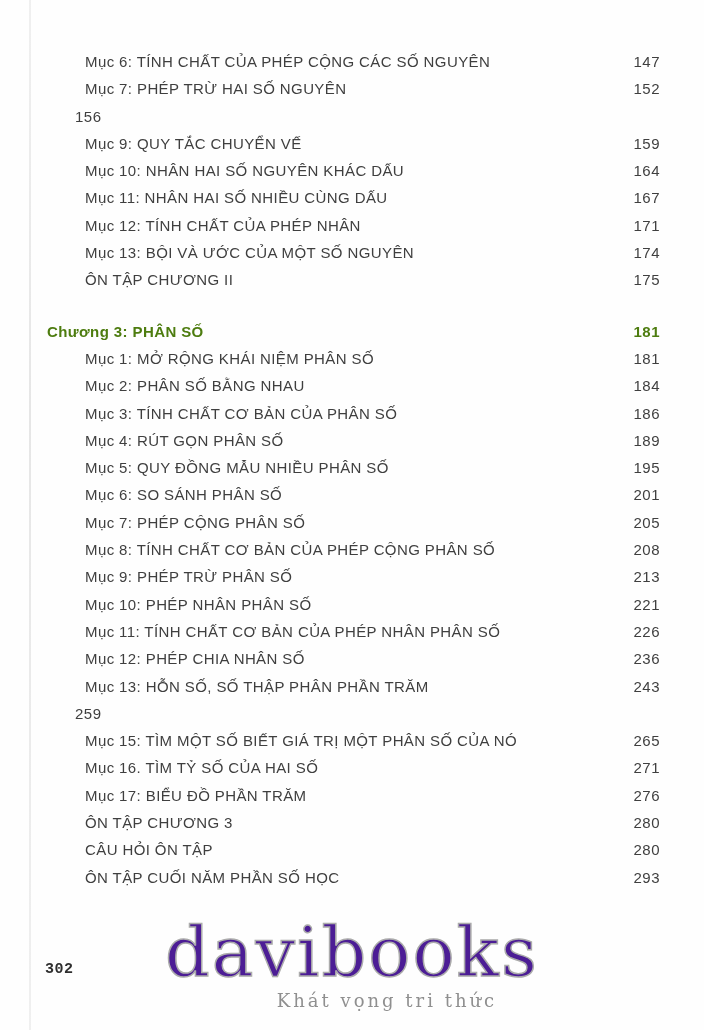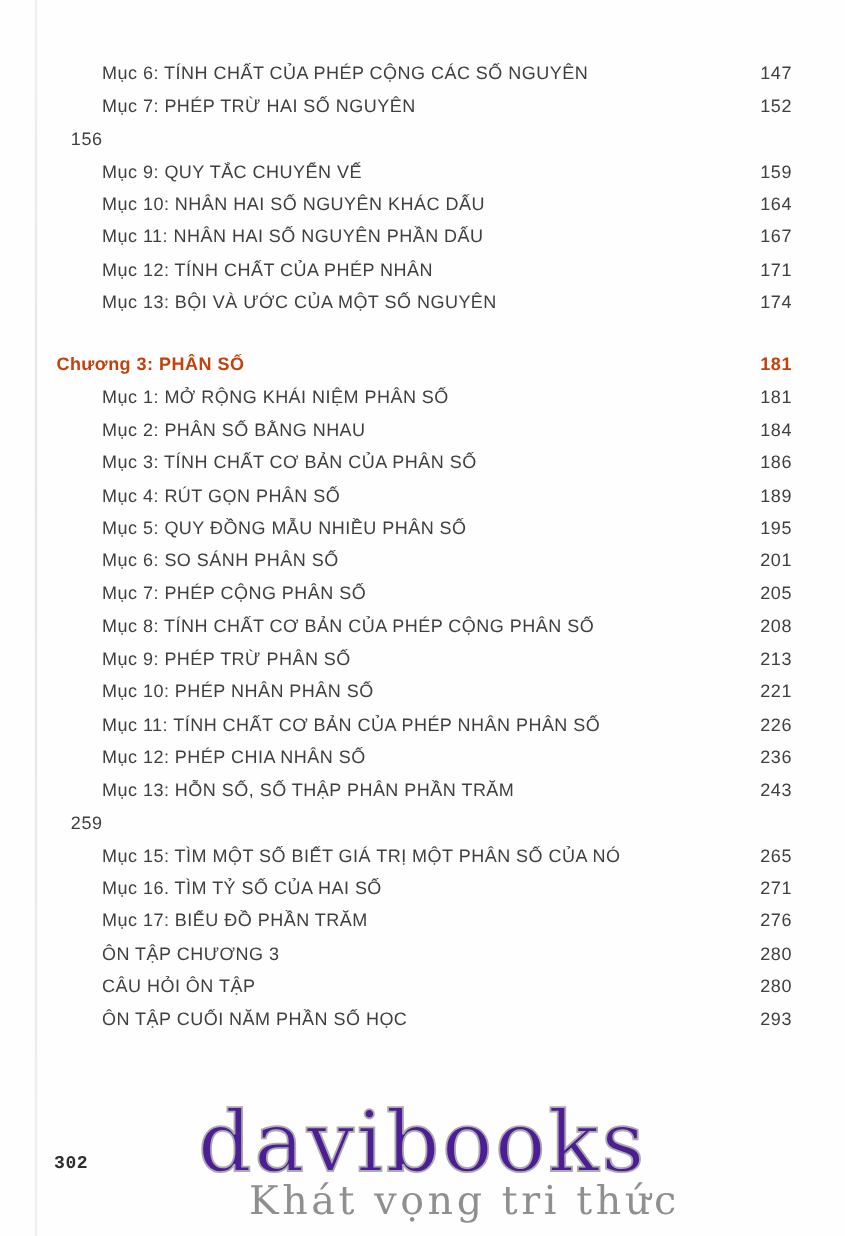--- a/index.html
+++ b/index.html
@@ -37,27 +37,27 @@
     align-items: baseline;
     line-height: 27.3px;
     font-size: 15px;
     letter-spacing: 0.4px;
     white-space: nowrap;
   }
   .toc-list .row .label {
     padding-left: 38px;
   }
   .row .pg {
-    margin-left: 12px;
+    margin-left: 28px;
     letter-spacing: 0.5px;
   }
   .chapter-heading {
     font-weight: bold;
     margin-top: 24px;
-    color: #c2410c;
+    color: #4d7c0f;
     align-items: center;
   }
   .page-number {
     position: absolute;
     left: 45px;
     bottom: 52px;
     font-size: 15px;
     font-weight: bold;
     color: #2e2e2e;
     letter-spacing: 0.5px;
@@ -75,21 +75,21 @@
     font-family: "DejaVu Serif", serif;
     font-size: 70px;
     line-height: 72px;
     color: #4c1d95;
     -webkit-text-stroke: 1.5px #ababab;
     text-shadow: 0 1px 1px #f5f5f5;
     letter-spacing: 2px;
   }
   .wm-slogan {
     font-family: "DejaVu Serif", serif;
-    font-size: 33px;
+    font-size: 18px;
     line-height: 30px;
     color: #8f8f8f;
     letter-spacing: 3px;
     padding-left: 70px;
     margin-top: -2px;
     text-shadow: 0 1px 0 #ffffff;
   }
 </style>
 </head>
 <body>
@@ -112,30 +112,34 @@
         </div>
         <div class="row">
           <span class="label">Mục 9: QUY TẮC CHUYỂN VẾ</span>
           <span class="pg">159</span>
         </div>
         <div class="row">
           <span class="label">Mục 10: NHÂN HAI SỐ NGUYÊN KHÁC DẤU</span>
           <span class="pg">164</span>
         </div>
         <div class="row">
-          <span class="label">Mục 11: NHÂN HAI SỐ NGUYÊN PHẦN DẤU</span>
+          <span class="label">Mục 11: NHÂN HAI SỐ NHIỀU CÙNG DẤU</span>
           <span class="pg">167</span>
         </div>
         <div class="row">
           <span class="label">Mục 12: TÍNH CHẤT CỦA PHÉP NHÂN</span>
           <span class="pg">171</span>
         </div>
         <div class="row">
           <span class="label">Mục 13: BỘI VÀ ƯỚC CỦA MỘT SỐ NGUYÊN</span>
           <span class="pg">174</span>
+        </div>
+        <div class="row">
+          <span class="label">ÔN TẬP CHƯƠNG II</span>
+          <span class="pg">175</span>
         </div>
       </div>
 
     <div class="row chapter-heading">
       <span class="label">Chương 3: PHÂN SỐ</span>
       <span class="pg">181</span>
     </div>
 
     <div class="toc-list">
         <div class="row">

